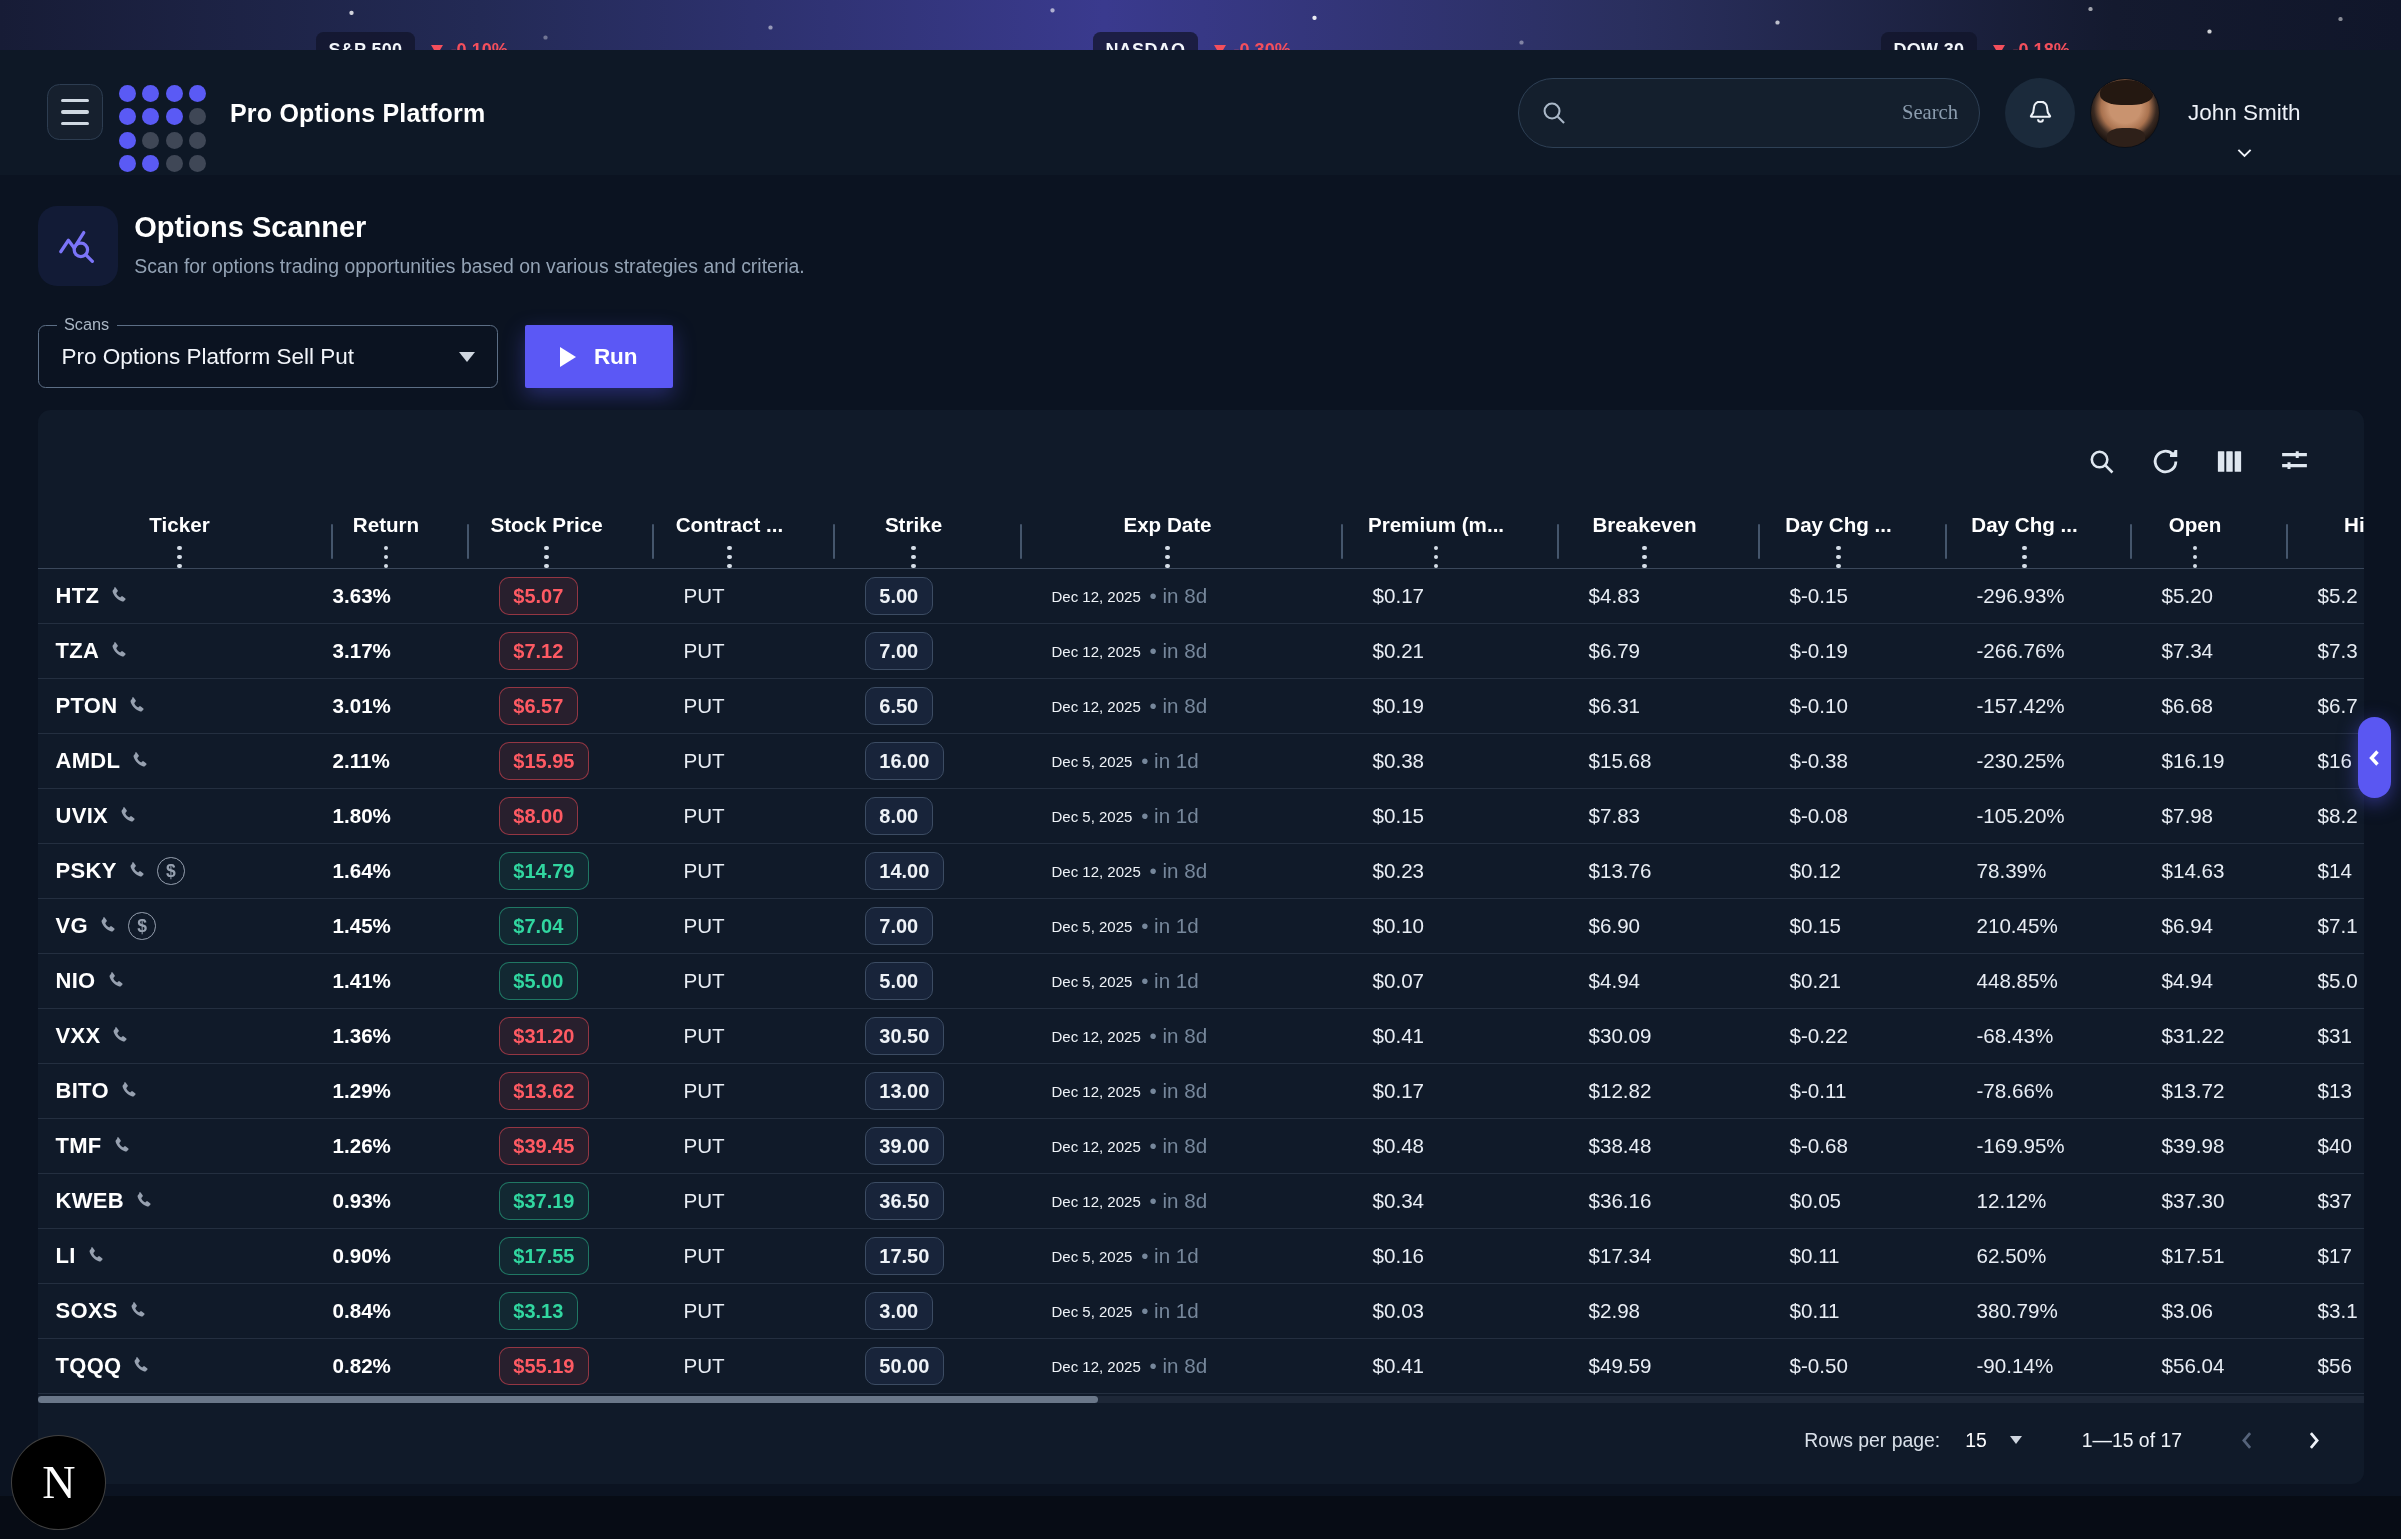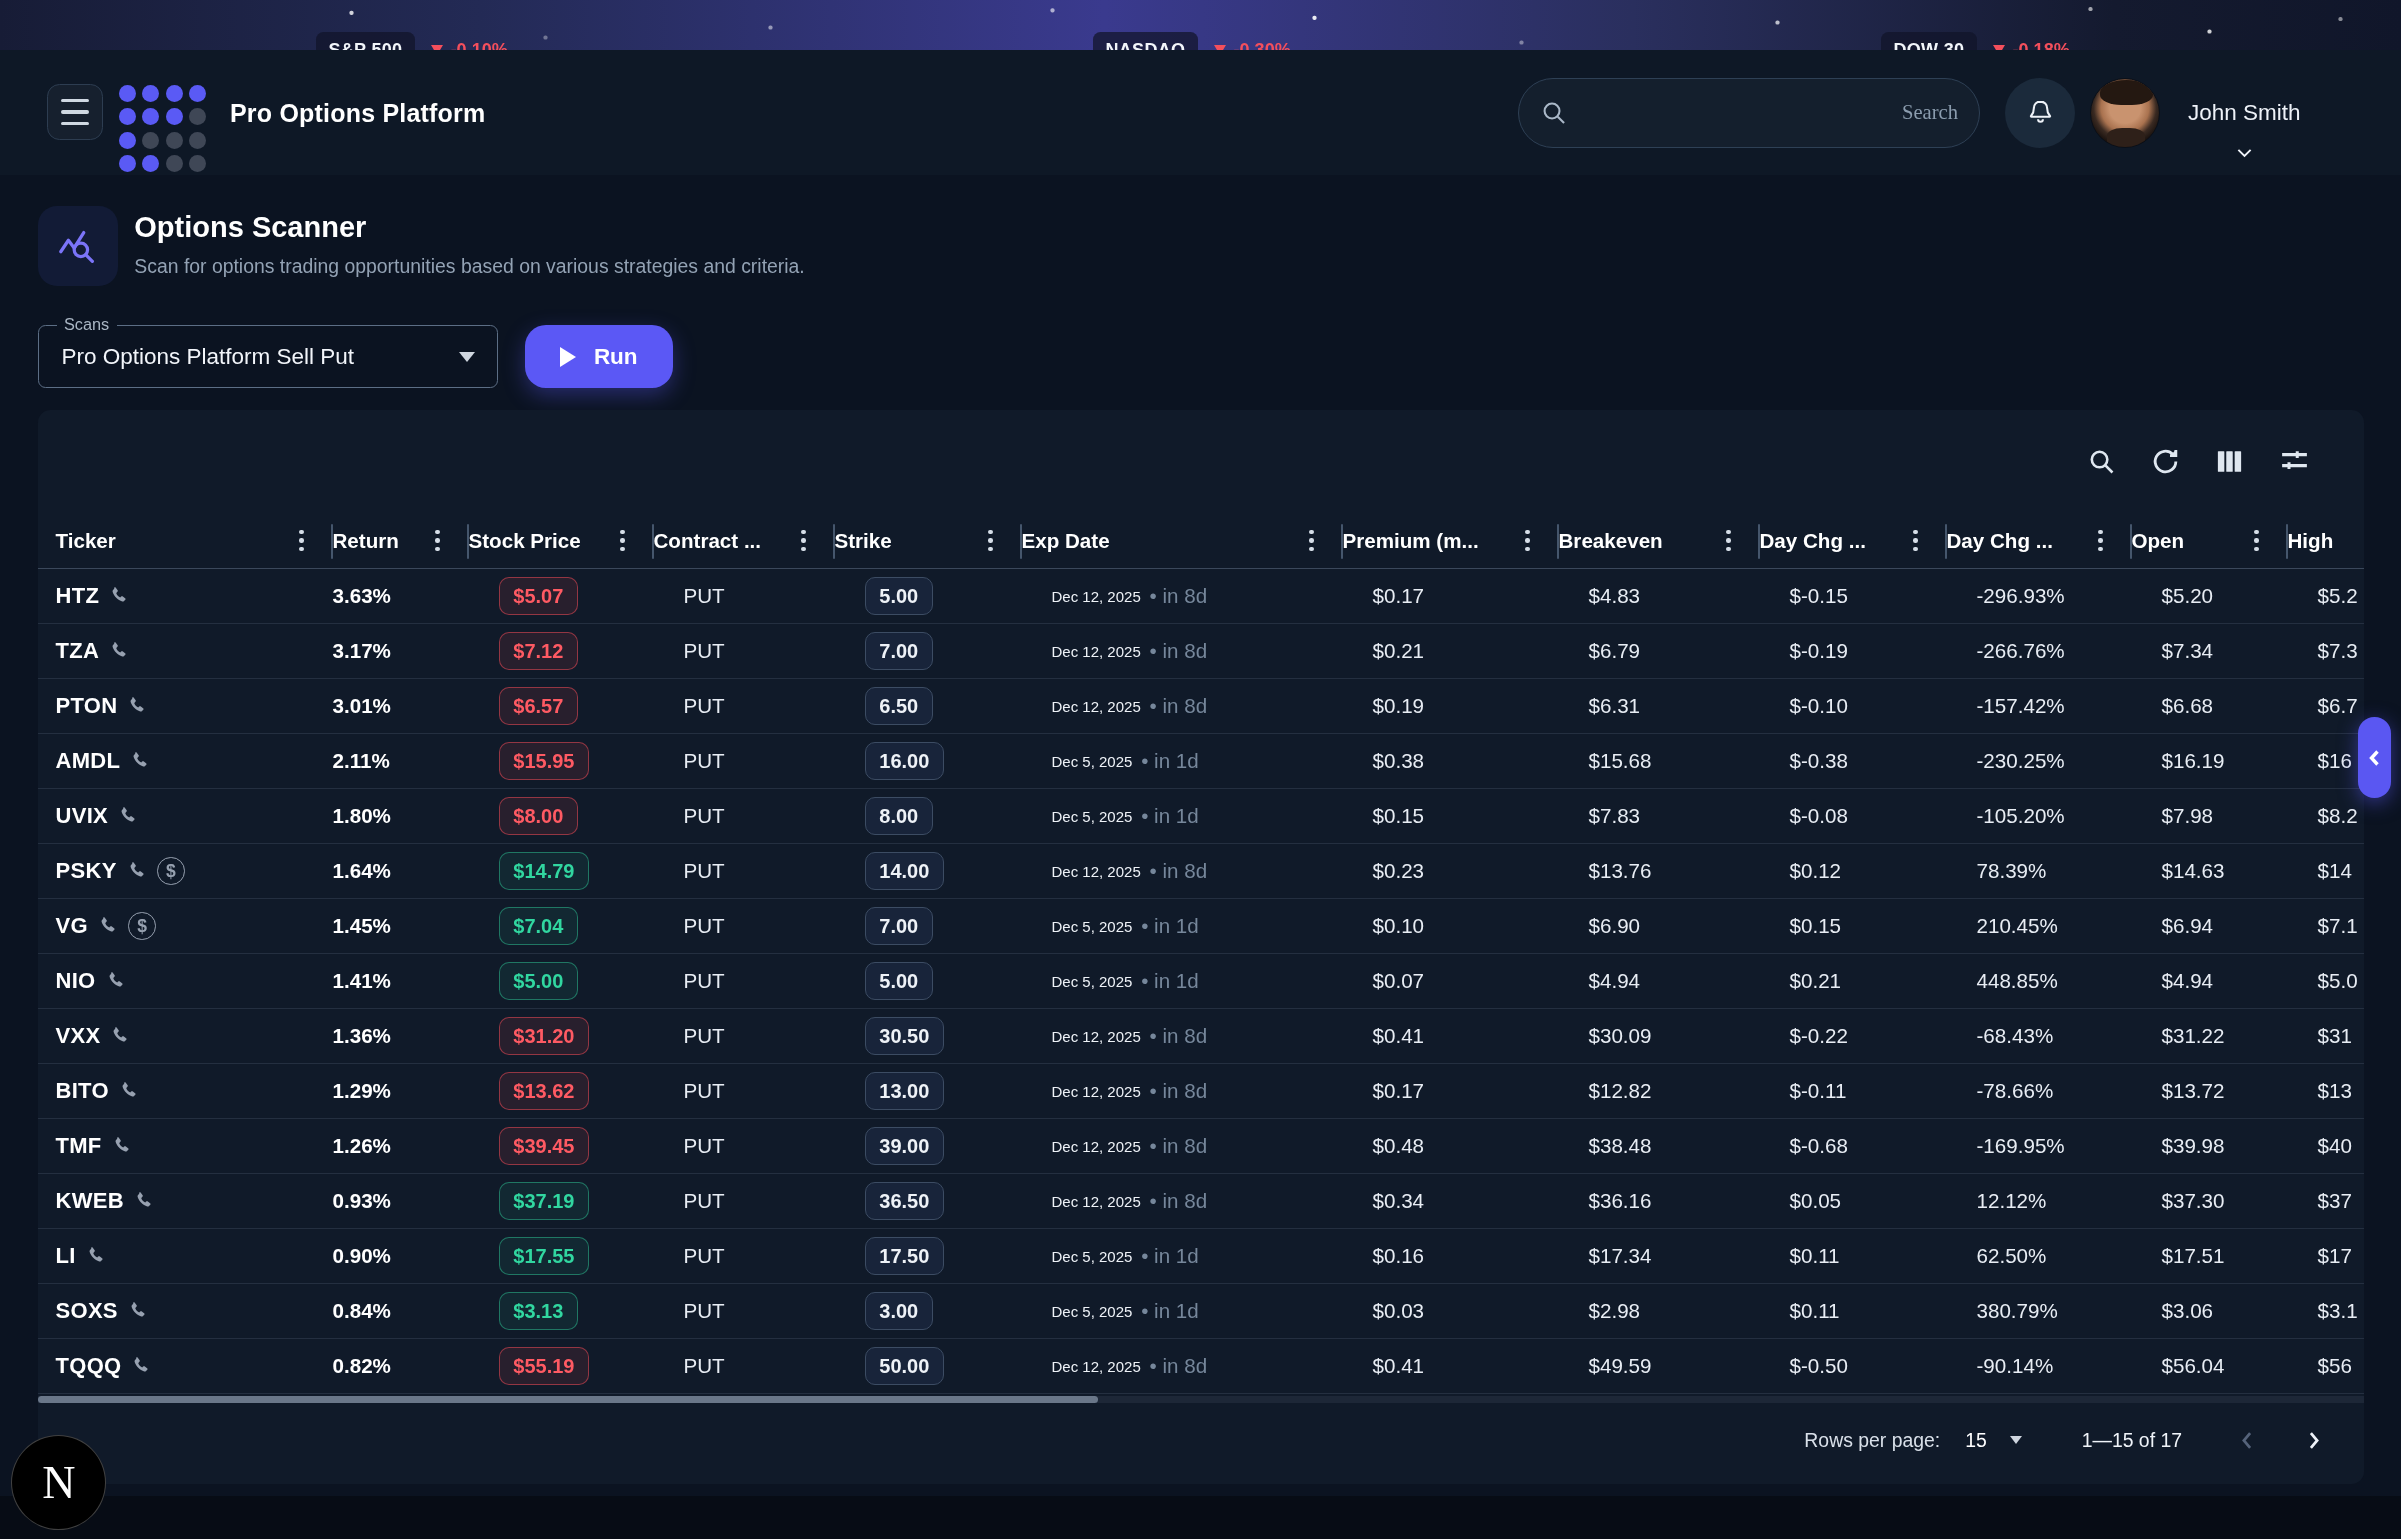--- a/index.html
+++ b/index.html
@@ -52,32 +52,32 @@
   .head-icon { width:80px; height:80px; border-radius:19px; background:#121b36; display:flex; align-items:center; justify-content:center; }
   .page-title { color:#fff; font-size:29px; font-weight:700; margin-top:5px; }
   .page-sub { color:#93a2b4; font-size:19.4px; margin-top:11.3px; }
 
   
   .scan-select { position:absolute; left:38px; top:325px; width:460px; height:63px; border:1.3px solid #5c6e85; border-radius:7.5px;
     display:flex; align-items:center; padding:0 22.5px; cursor:pointer; }
   .scan-select .lbl { position:absolute; top:-11.3px; left:17.5px; background:#0b1321; padding:0 7.5px; color:#aab6c4; font-size:16.3px; }
   .scan-select .val { color:#f2f5fa; font-size:22.5px; flex:1; }
   .caret { width:0; height:0; border-left:8.1px solid transparent; border-right:8.1px solid transparent; border-top:10.6px solid #cfd6df; }
-  .run-btn { position:absolute; left:525px; top:325px; width:148px; height:63px; border-radius:21px; background:#5b58f5;
+  .run-btn { position:absolute; left:525px; top:325px; width:148px; height:63px; border-radius:2px; background:#5b58f5;
     box-shadow:0 7.5px 21px rgba(91,88,245,.35); display:flex; align-items:center; justify-content:center; gap:17.5px; cursor:pointer; }
   .run-btn .play { width:0; height:0; border-top:10px solid transparent; border-bottom:10px solid transparent; border-left:16.3px solid #fff; }
   .run-btn span { color:#fff; font-size:22.5px; font-weight:600; }
 
   
   .card { position:absolute; left:38px; top:410px; width:2326px; height:1074px; border-radius:12.5px; background:#101a29; overflow:hidden; }
   .card-toolbar { height:103px; display:flex; align-items:center; justify-content:flex-end; gap:33px; padding-right:53px; }
   .tool { cursor:pointer; display:flex; }
 
   .thead { display:flex; height:56px; align-items:center; padding:0 0 0 17.5px; border-bottom:1.3px solid rgba(140,160,185,.35); width:2533px; }
-  .th { position:relative; display:flex; align-items:center; justify-content:space-between; height:100%; padding-right:29px; cursor:pointer; }
+  .th { position:relative; display:flex; align-items:center; justify-content:space-between; height:100%; padding-right:29px; cursor:pointer;flex-direction:column; }
   .th .tlabel { color:#fff; font-size:20.6px; font-weight:700; white-space:nowrap; }
   .th::after { content:''; position:absolute; right:0; top:10.6px; width:1.9px; height:35px; background:#45566c; border-radius:1.3px; }
   .th:nth-child(1){width:277px;} .th:nth-child(2){width:136px;} .th:nth-child(3){width:185px;}
   .th:nth-child(4){width:181px;} .th:nth-child(5){width:187px;} .th:nth-child(6){width:321px;}
   .th:nth-child(7){width:216px;} .th:nth-child(8){width:201px;} .th:nth-child(9){width:187px;}
   .th:nth-child(10){width:185px;} .th:nth-child(11){width:156px;} .th:nth-child(12){width:188px;}
   .kebab { display:flex; flex-direction:column; gap:4.4px; }
   .kebab i { width:4.4px; height:4.4px; border-radius:50%; background:#d6dee8; }
 
   .trow { display:flex; align-items:center; height:55px; padding-left:17.5px; border-bottom:0.6px solid rgba(140,160,185,.16); width:2533px; }

